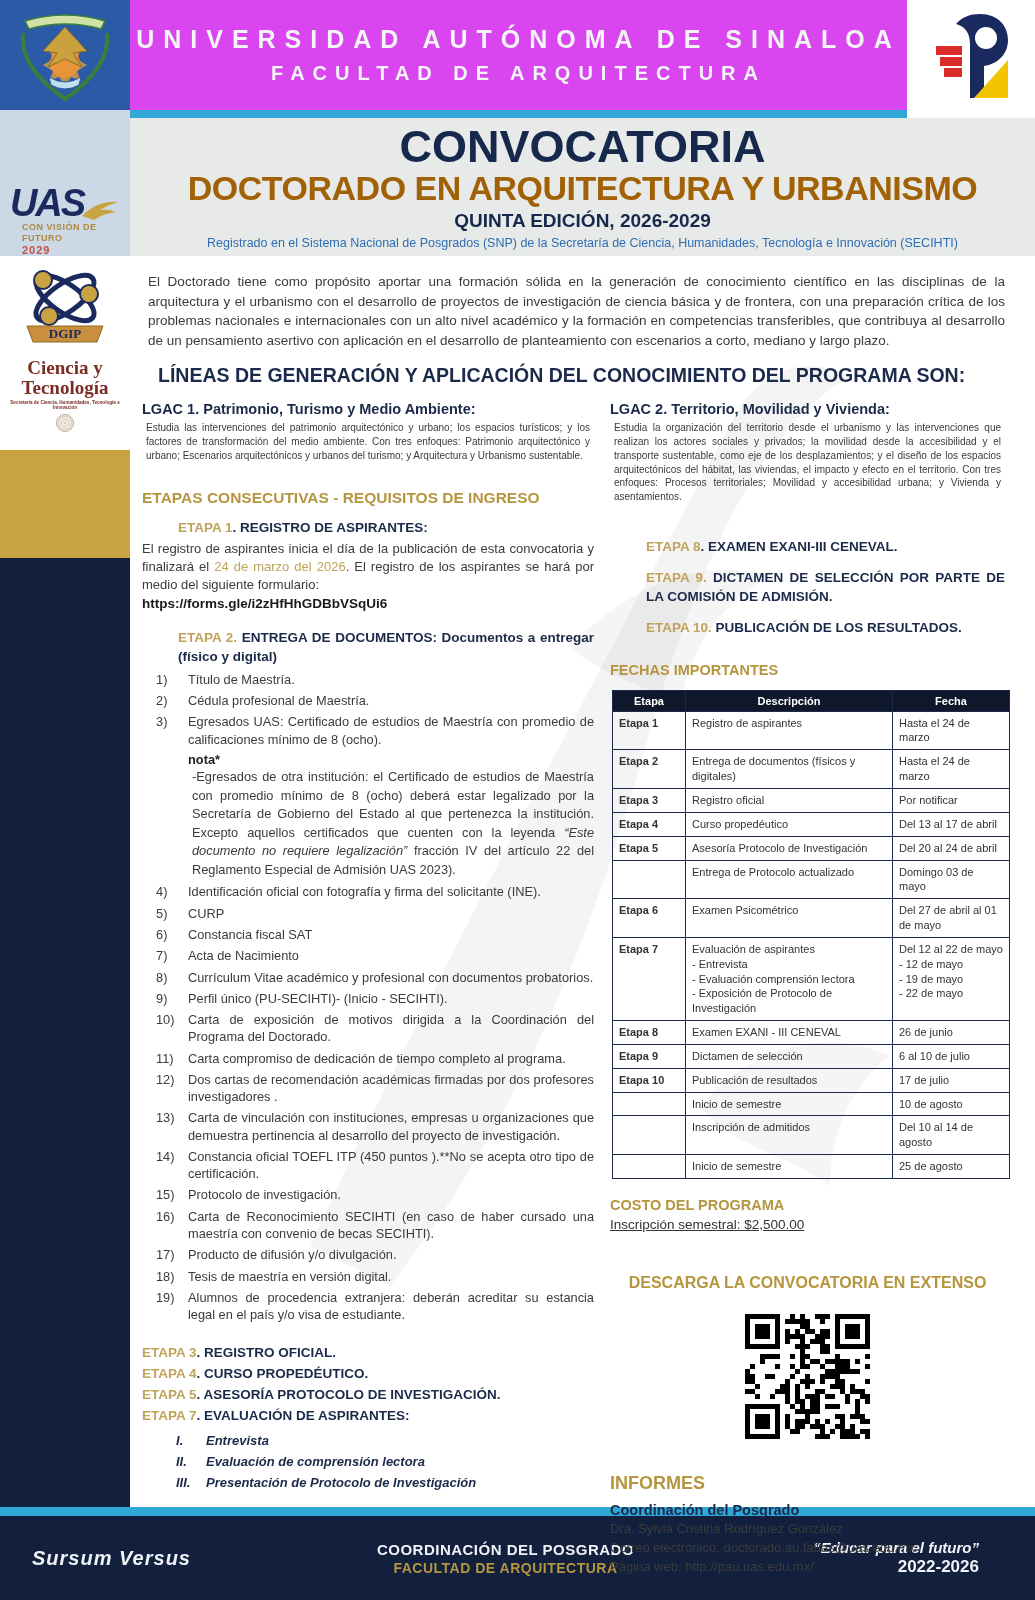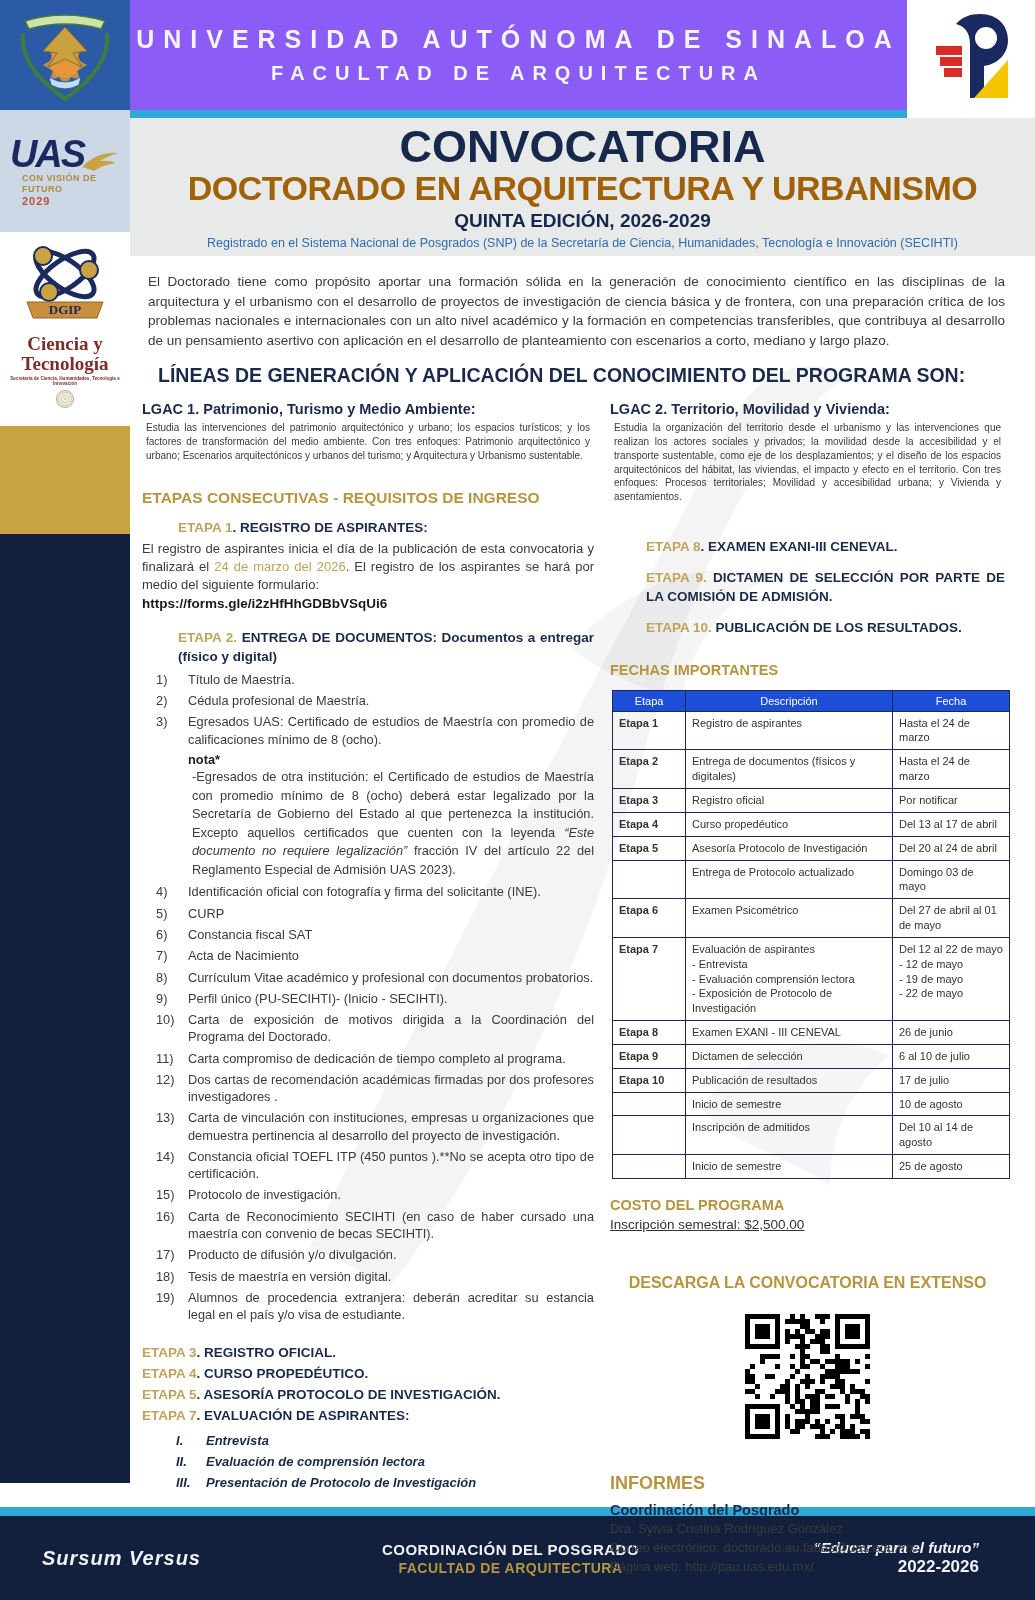--- a/index.html
+++ b/index.html
@@ -1,34 +1,34 @@
 <!DOCTYPE html>
 <html><head>
 <meta charset="utf-8">
 <style>
   html,body{margin:0;padding:0;background:#fff;}
   .page{position:relative;width:1035px;height:1600px;overflow:hidden;background:#fff;
         font-family:"Liberation Sans",sans-serif;color:#333;}
   
   .sidebar{position:absolute;left:0;top:0;width:130px;height:1507px;}
   .sb-shield{height:110px;background:#2b5aa7;display:flex;align-items:center;justify-content:center;}
-  .sb-uas2029{height:122px;background:#ccd8e6;display:flex;flex-direction:column;align-items:center;justify-content:center;}
+  .sb-uas2029{height:146px;background:#ccd8e6;display:flex;flex-direction:column;align-items:center;justify-content:flex-end;}
   .uas-acronym{font-size:38px;font-weight:bold;font-style:italic;color:#1b2a5e;letter-spacing:-2px;line-height:1;}
   .uas-tag{font-size:9px;font-weight:bold;color:#b08a3e;letter-spacing:.5px;line-height:1.25;text-align:left;width:86px;}
   .uas-year{font-size:11px;font-weight:bold;color:#c05040;letter-spacing:1px;text-align:left;width:86px;}
   .sb-white{height:194px;background:#ffffff;display:flex;flex-direction:column;align-items:center;padding-top:8px;box-sizing:border-box;}
   .cyt{margin-top:10px;text-align:center;}
   .cyt-big{font-family:"Liberation Serif",serif;font-weight:bold;color:#7b2d26;font-size:19px;line-height:1.05;}
   .cyt-cap{font-size:4.6px;color:#7b2d26;font-weight:bold;margin-top:2px;width:110px;}
   .cyt-seal{width:16px;height:16px;border-radius:50%;border:1px solid #b9ac92;margin:4px auto 0;background:repeating-radial-gradient(circle,#d9d2c2 0 1px,#efeadd 1px 3px);}
   .sb-gold{height:108px;background:#c9a342;}
   .sb-navy{height:949px;background:#12203e;}
   
   .header-band{position:absolute;left:130px;top:0;width:905px;height:110px;display:flex;}
-  .hb-navy{flex:1;background:#8b5cf6;display:flex;flex-direction:column;align-items:center;justify-content:center;gap:8px;}
+  .hb-navy{flex:1;background:#d946ef;display:flex;flex-direction:column;align-items:center;justify-content:center;gap:8px;}
   .hb-line1{color:#f2f4f6;font-size:25px;letter-spacing:9px;font-weight:bold;white-space:nowrap;}
   .hb-line2{color:#f2f4f6;font-size:20px;letter-spacing:8px;font-weight:bold;white-space:nowrap;}
   .hb-logo{width:128px;height:112px;background:#fff;display:flex;align-items:center;justify-content:center;z-index:3;}
   .cyan-stripe{position:absolute;left:130px;top:110px;width:777px;height:8px;background:#2fa8d8;}
   
   .title-block{position:absolute;left:130px;top:118px;width:905px;height:138px;background:#e8eaea;
                display:flex;flex-direction:column;align-items:center;justify-content:center;text-align:center;}
   .t-main{color:#16294c;font-size:45px;font-weight:bold;letter-spacing:0;line-height:1;}
   .t-program{color:#a16207;font-size:34px;font-weight:bold;letter-spacing:-.5px;line-height:1.15;}
   .t-edition{color:#16294c;font-size:19px;font-weight:bold;margin-top:2px;}
@@ -60,36 +60,36 @@
   .nota-text{text-align:justify;padding-left:4px;line-height:1.45;}
   .rest-list{margin-top:20px;}
   .rest-line{font-size:13.5px;font-weight:bold;color:#1b2a4a;line-height:1.55;}
   .roman-list{list-style:none;counter-reset:rom;margin:4px 0 0;padding:0 0 0 34px;}
   .roman-list>li{counter-increment:rom;display:grid;grid-template-columns:30px 1fr;
                  font-size:13px;font-weight:bold;font-style:italic;color:#1b2a4a;line-height:1.6;}
   .roman-list>li::before{content:counter(rom,upper-roman) ".";}
   
   .fechas-heading{color:#b5953d;font-size:14.5px;font-weight:bold;margin:24px 0 12px;}
   table.fechas{border-collapse:collapse;width:398px;margin-left:2px;}
-  table.fechas th{background:#1d4ed8;color:#fff;font-size:11px;font-weight:normal;padding:4px 6px;border:1.5px solid #1b2a4a;}
+  table.fechas th{background:#0f172a;color:#fff;font-size:11px;font-weight:bold;padding:4px 6px;border:1.5px solid #1b2a4a;}
   table.fechas td{border:1.5px solid #1b2a4a;font-size:11px;color:#333;padding:4px 6px;vertical-align:top;white-space:pre-line;line-height:1.35;}
   td.c-etapa{font-weight:bold;color:#222;width:60px;}
   td.c-fecha{width:104px;}
   .costo-heading{color:#b5953d;font-size:14.5px;font-weight:bold;margin:18px 0 4px;}
   .costo-text{font-size:13.5px;color:#333;text-decoration:underline;}
   .descarga-heading{color:#b5953d;font-size:16px;font-weight:bold;text-align:center;margin:42px 0 22px;}
   .qr-wrap{display:flex;justify-content:center;}
   .informes-heading{color:#b5953d;font-size:18px;font-weight:bold;margin:30px 0 8px;}
   .inf-title{color:#1b2a4a;font-size:14.5px;font-weight:bold;margin-bottom:2px;}
   .inf-line{font-size:13px;color:#3b3b3b;line-height:1.45;}
   
   .footer{position:absolute;left:0;top:1507px;width:1035px;height:93px;}
   .f-stripe{height:9px;background:#2fa8d8;}
   .f-navy{height:84px;background:#12203e;display:flex;align-items:center;}
-  .f-motto{flex:1;padding-left:42px;color:#eef1f5;font-size:20px;font-weight:bold;font-style:italic;letter-spacing:1px;}
+  .f-motto{flex:1;padding-left:32px;color:#eef1f5;font-size:20px;font-weight:bold;font-style:italic;letter-spacing:1px;}
   .f-center{text-align:center;}
   .f-c1{color:#f0f2f5;font-size:15px;font-weight:bold;letter-spacing:.5px;}
   .f-c2{color:#b5953d;font-size:14px;font-weight:bold;letter-spacing:.5px;margin-top:2px;}
   .f-right{flex:1;text-align:right;padding-right:56px;}
   .f-slogan{color:#f0f2f5;font-size:15px;font-weight:bold;font-style:italic;}
   .f-period{color:#f0f2f5;font-size:17px;font-weight:bold;margin-top:1px;}
 </style>
 </head>
 <body>
 

